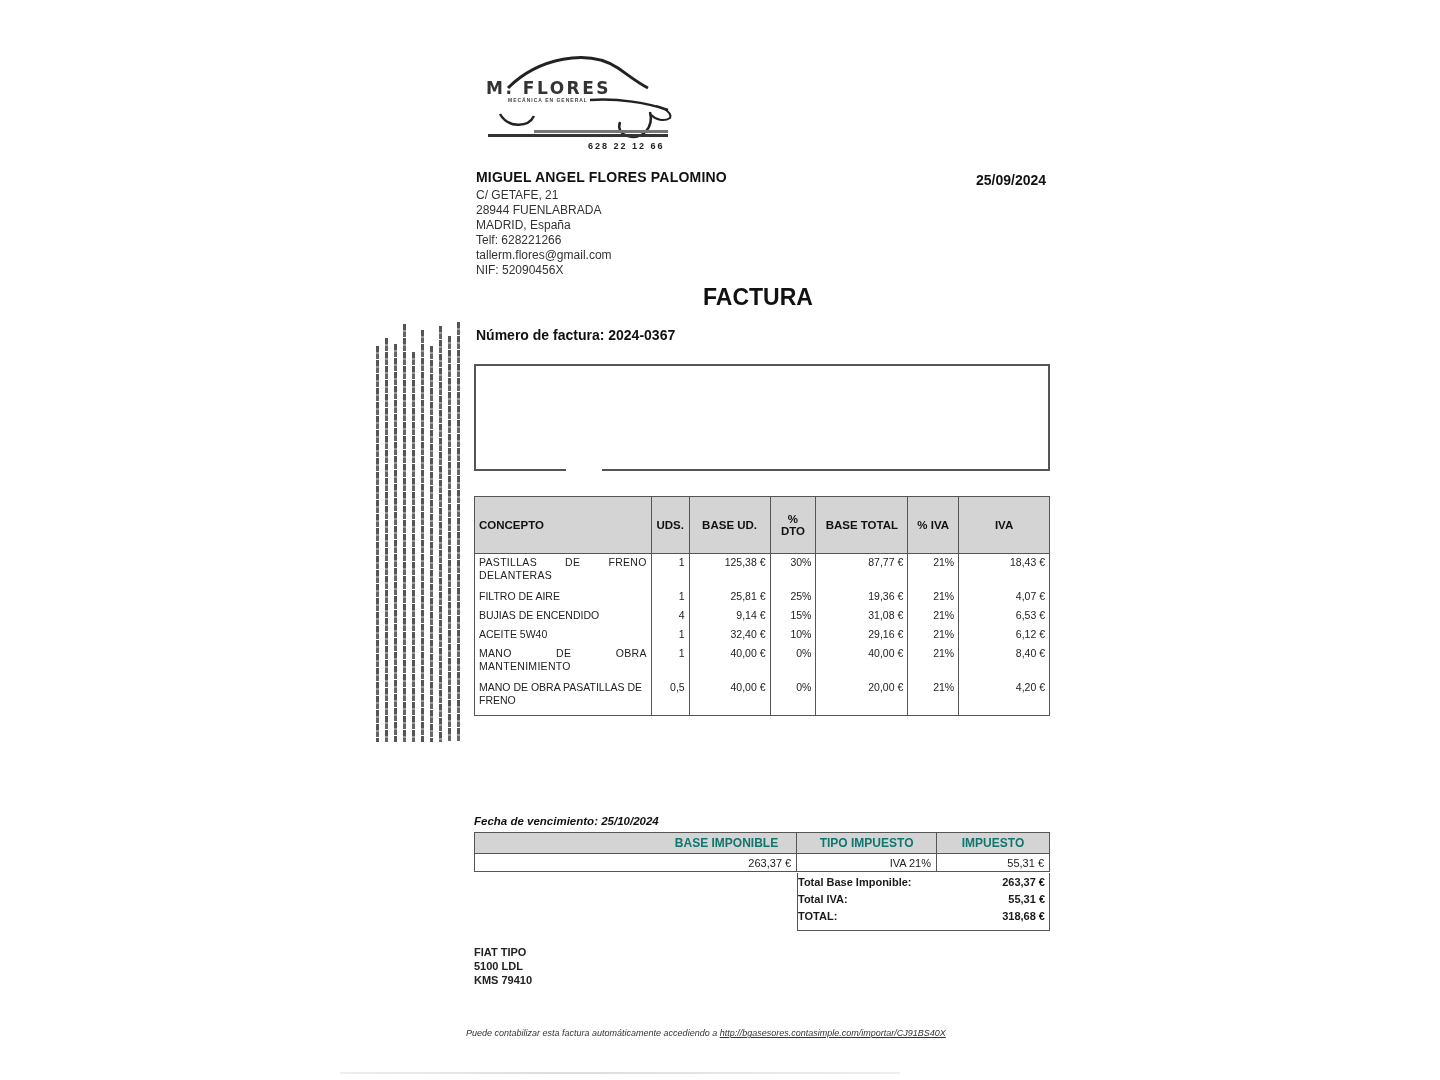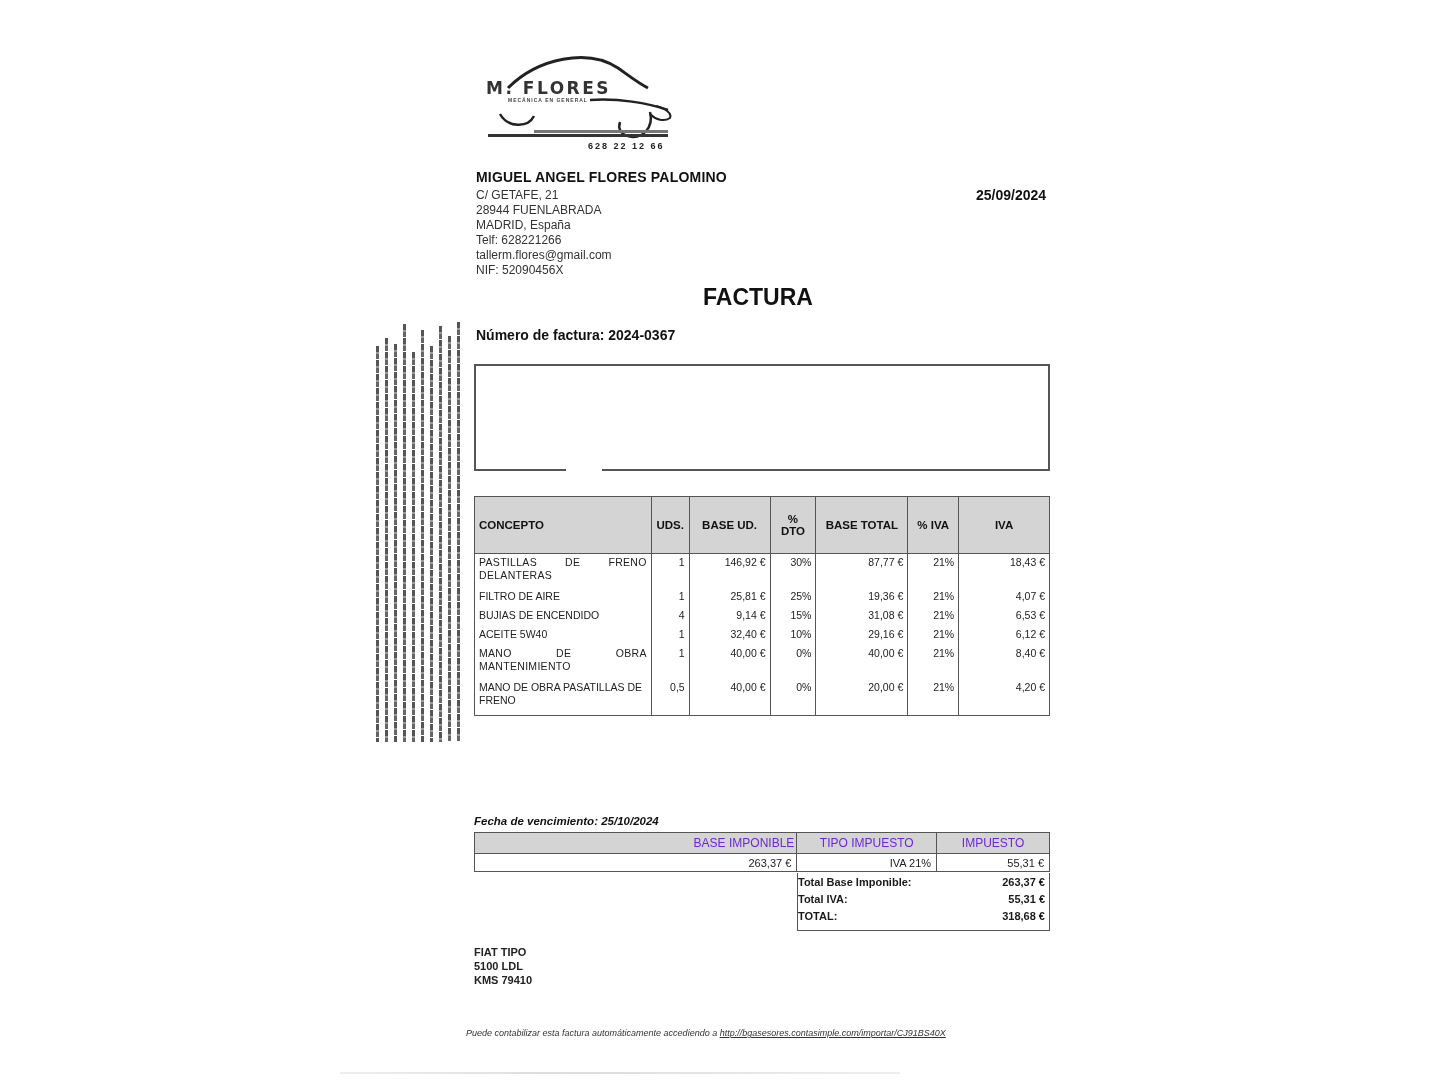--- a/index.html
+++ b/index.html
@@ -11,21 +11,21 @@
   .logo { left:478px; top:48px; width:200px; height:110px; }
   .logo-title { position:absolute; left:8px; top:30px; font-family:"DejaVu Sans", sans-serif; font-weight:bold;
                 font-size:17px; letter-spacing:2.5px; color:#333; }
   .logo-sub { position:absolute; left:30px; top:49px; font-size:5px; font-weight:bold; letter-spacing:1px; color:#444; }
   .logo-phone { position:absolute; left:110px; top:93px; font-size:9px; font-weight:bold; letter-spacing:2px; color:#222; }
   .logo-bar1 { position:absolute; left:10px; top:86px; width:180px; height:3px; background:#333; }
   .logo-bar2 { position:absolute; left:56px; top:82px; width:134px; height:3px; background:#777; }
 
   .issuer { left:476px; top:170px; font-size:12px; line-height:15px; color:#333; }
   .issuer .name { font-weight:bold; font-size:14px; color:#111; margin-bottom:3px; letter-spacing:0.2px; }
-  .date { left:976px; top:172px; font-size:14px; font-weight:bold; color:#111;margin-top:15px; }
+  .date { left:976px; top:172px; font-size:14px; font-weight:bold; color:#111; }
 
   .title { left:703px; top:284px; font-size:23px; font-weight:bold; color:#111; }
   .inv-num { left:476px; top:327px; font-size:14px; font-weight:bold; color:#111; }
   .client-box { left:474px; top:364px; width:576px; height:107px; border:2px solid #555; box-sizing:border-box; }
   .client-box .gap { position:absolute; left:90px; bottom:-3px; width:36px; height:5px; background:#fff; }
 
   
   .legal { left:372px; top:322px; width:95px; height:400px; }
   .legal-col { position:absolute; top:0; width:3px; background:repeating-linear-gradient(to bottom,#555 0 6px,#9a9a9a 6px 8px,#666 8px 13px,#fff 13px 14px); }
 
@@ -34,21 +34,21 @@
   .items { left:474px; top:496px; width:576px; font-size:10.5px; }
   .items th { background:#d4d4d4; font-weight:bold; height:21px; border:1.6px solid #555; padding:16px 4px; color:#111; font-size:11.5px; }
   .items td { border-left:1.6px solid #555; border-right:1.6px solid #555; padding:2px 4px; vertical-align:top; color:#222; line-height:13px; }
   .items tr.last td { border-bottom:1.6px solid #555; padding-bottom:8px; }
   .items td.num { text-align:right; }
   .items th.l { text-align:left; }
   .items .spread { text-align:justify; text-align-last:left; letter-spacing:0.3px; }
 
   .due { left:474px; top:815px; font-size:11.5px; font-weight:bold; color:#111;font-style:italic; }
   .totals { left:474px; top:832px; width:576px; font-size:11px; }
-  .totals th { background:#d4d4d4; font-weight:normal; height:20px; border:1.6px solid #555; padding:0 2px; font-size:12px; color:#6d28d9; }
+  .totals th { background:#d4d4d4; font-weight:bold; height:20px; border:1.6px solid #555; padding:0 18px; font-size:12px; color:#0f766e; }
   .totals td { border:1.6px solid #555; text-align:right; padding:1px 5px; height:15px; color:#222; }
   .summary { left:797px; top:873px; width:253px; height:58px; border:1.6px solid #555; border-top:none; box-sizing:border-box; font-size:11px; font-weight:bold; }
   .summary .row { display:flex; justify-content:space-between; height:17px; align-items:center; padding-right:4px; }
   .summary .row .v { width:50px; text-align:right; }
 
   .vehicle { left:474px; top:945px; font-size:11px; font-weight:bold; line-height:14px; color:#222; }
   .footer { left:466px; top:1028px; font-size:9px; font-style:italic; color:#333; }
   .footer a { color:#333; text-decoration:underline; }
   .scan-line { left:340px; top:1072px; width:560px; height:2px; background:linear-gradient(to right,#eee,#ddd 40%,#eee); }
 </style>
@@ -119,21 +119,21 @@
       <th>% DTO</th>
       <th>BASE TOTAL</th>
       <th>% IVA</th>
       <th>IVA</th>
     </tr>
   </thead>
   <tbody>
     <tr style="height:34px">
       <td class="spread">PASTILLAS DE FRENO DELANTERAS</td>
       <td class="num">1</td>
-      <td class="num">146,92 €</td>
+      <td class="num">125,38 €</td>
       <td class="num">30%</td>
       <td class="num">87,77 €</td>
       <td class="num">21%</td>
       <td class="num">18,43 €</td>
     </tr>
     <tr style="height:19px">
       <td>FILTRO DE AIRE</td>
       <td class="num">1</td>
       <td class="num">25,81 €</td>
       <td class="num">25%</td>

